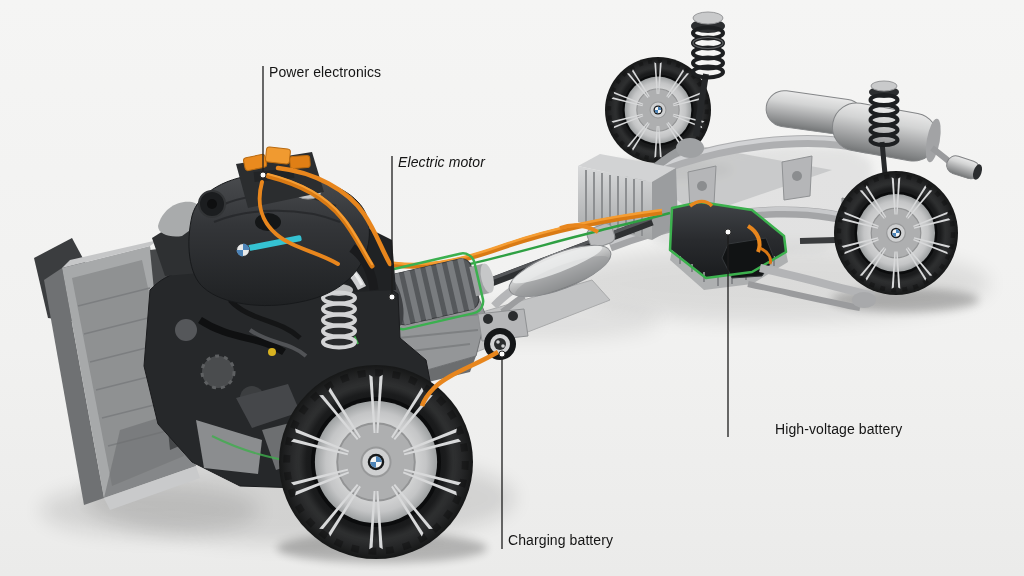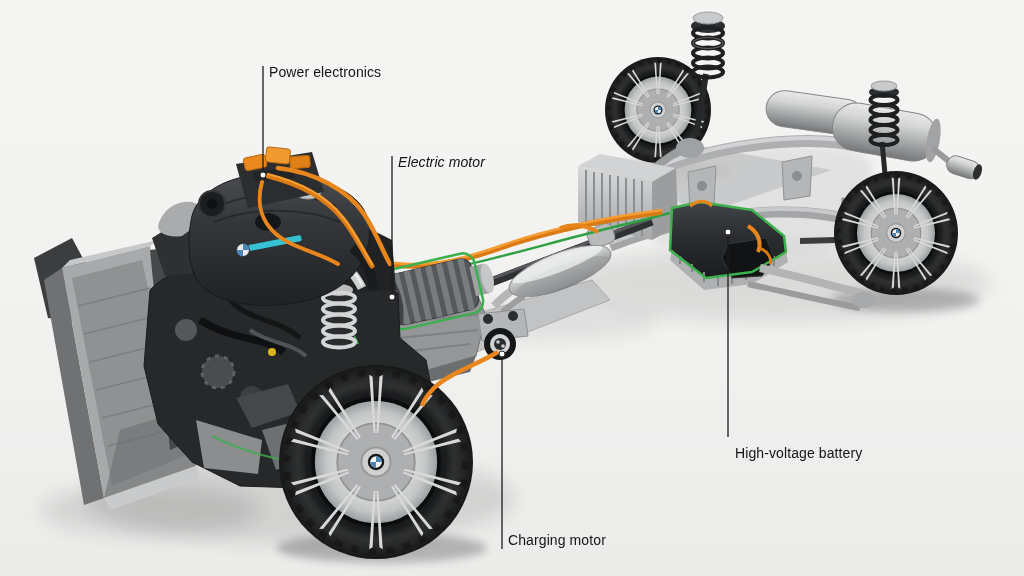--- a/index.html
+++ b/index.html
@@ -354,15 +354,15 @@
 <g fill="#fdfdfd" stroke="#2a2a2a">
   <circle cx="263" cy="175" r="3"></circle>
   <circle cx="392" cy="297" r="3"></circle>
   <circle cx="728" cy="232" r="3"></circle>
   <circle cx="502" cy="354" r="3"></circle>
 </g>
 </svg>
 
 <div class="label" style="left:269px;top:64px;">Power electronics</div>
 <div class="label" style="left:398px;top:154px;font-style:italic;">Electric motor</div>
-<div class="label" style="left:735px;top:421px;margin-top:24px;">High-voltage battery</div>
-<div class="label" style="left:508px;top:532px;">Charging motor</div>
+<div class="label" style="left:775px;top:421px;">High-voltage battery</div>
+<div class="label" style="left:508px;top:532px;">Charging battery</div>
 </div>
 
 </body></html>

